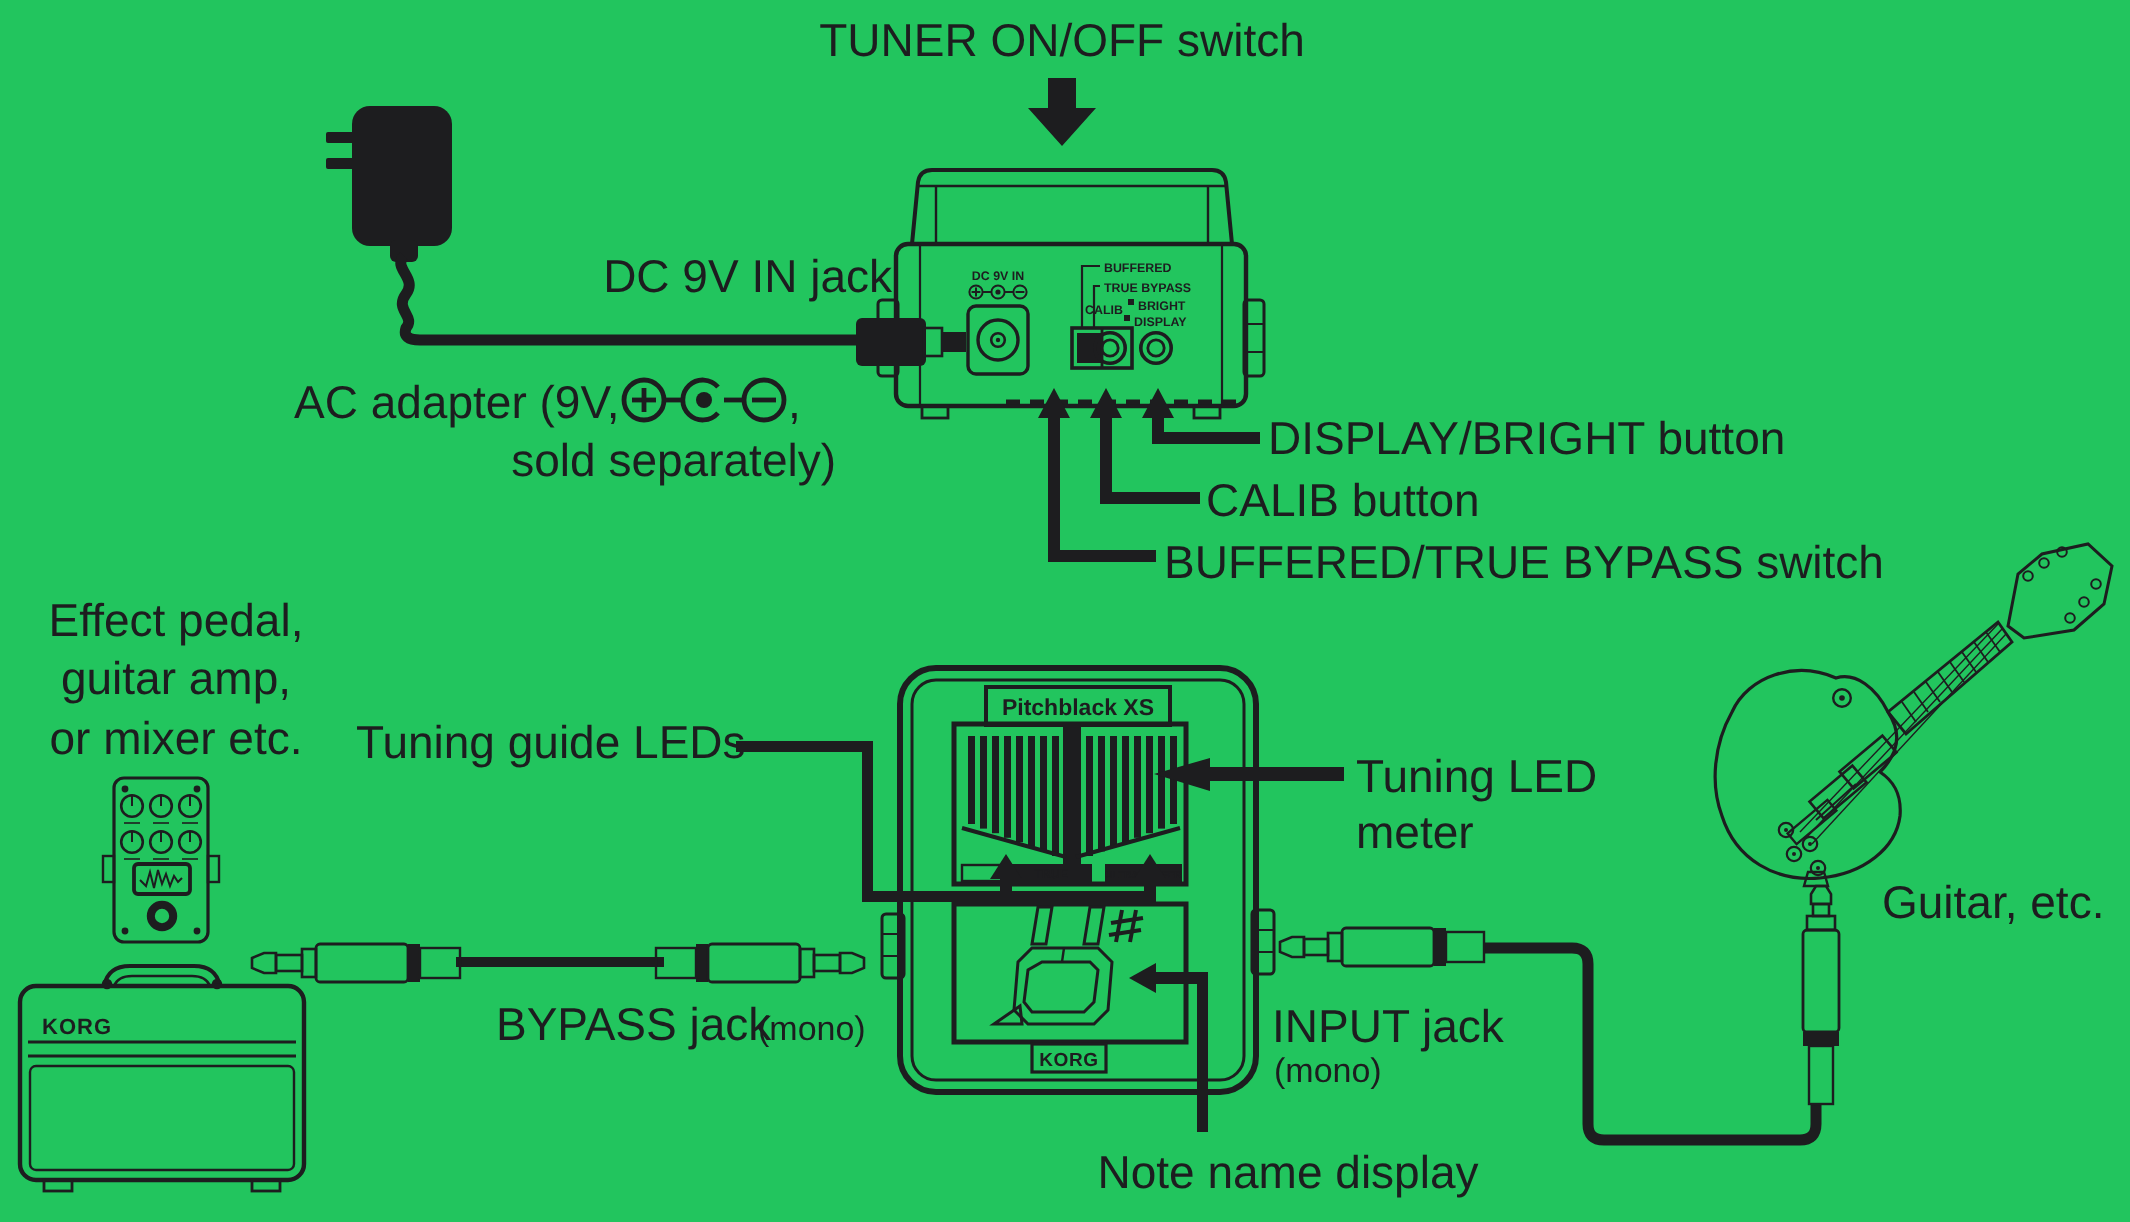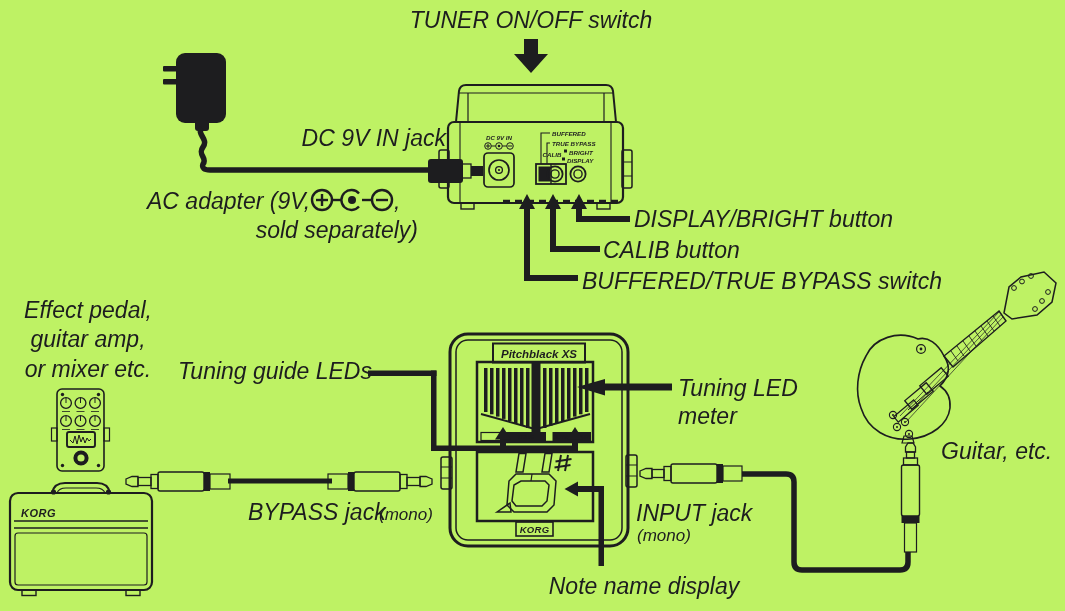--- a/index.html
+++ b/index.html
@@ -1,16 +1,16 @@
 <!DOCTYPE html>
 <html><head>
 <meta charset="utf-8">
 <style>
   html,body{margin:0;padding:0;background:#ffffff;}
-  .canvas{position:relative;width:1065px;height:611px;background:#bef264;overflow:hidden;font-style:italic;}
+  .canvas{position:relative;width:1065px;height:611px;background:#22c55e;overflow:hidden;}
   svg text{font-family:"Liberation Sans","DejaVu Sans",sans-serif;fill:#1d1d1f;}
   .lbl{font-size:23px;}
   .lbl-sm{font-size:17px;}
   .tiny{font-weight:bold;}
   .stroke{stroke:#1d1d1f;fill:none;}
   .fillink{fill:#1d1d1f;}
 </style>
 </head>
 <body>
 

